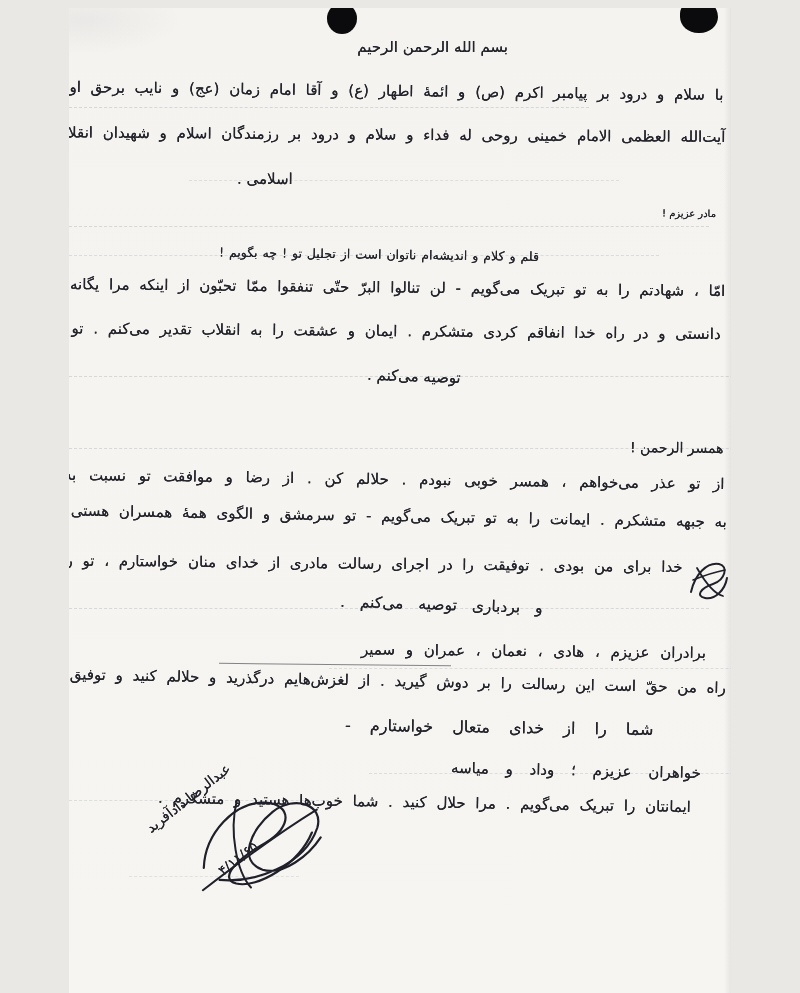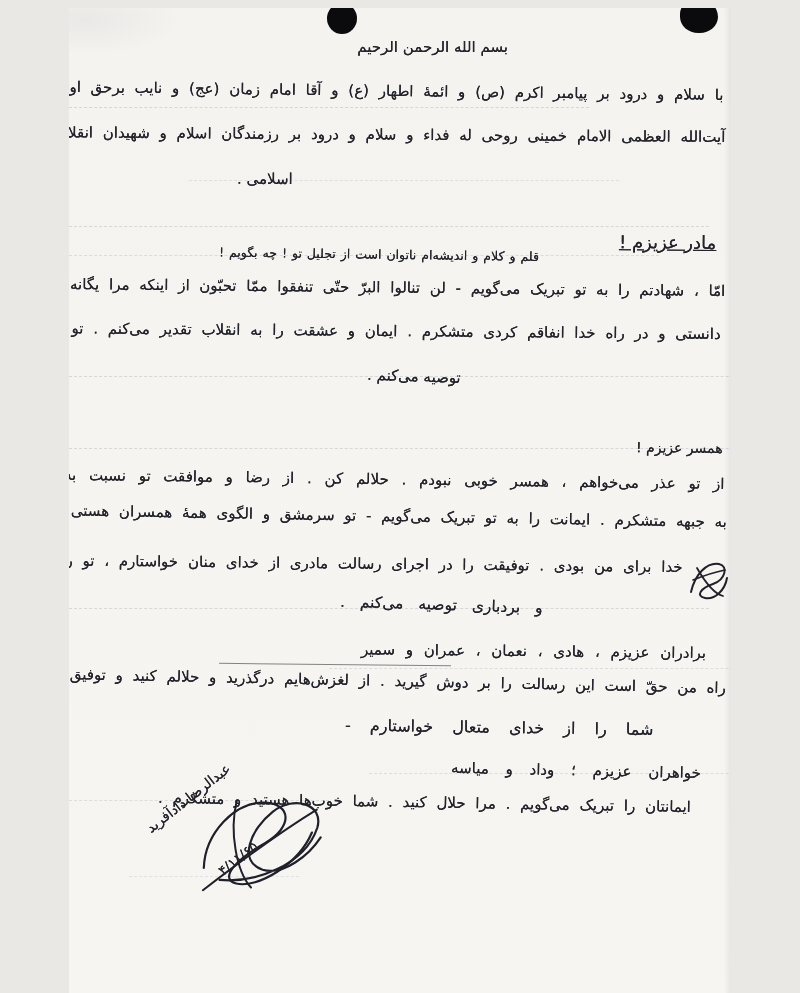--- a/index.html
+++ b/index.html
@@ -95,27 +95,27 @@
   <div class="rl" style="top:765px; left:300px;width:430px; opacity:.24;"></div>
   <div class="rl" style="top:792px; left:0;    width:260px; opacity:.24;"></div>
   <div class="rl" style="top:868px; left:60px; width:170px; opacity:.2;"></div>
 
   <div class="ln" style="top:30px;  right:223px; font-size:15px;">بسم الله الرحمن الرحیم</div>
 
   <div class="ln w5" style="top:78px;  right:8px;  font-size:15px; --rot:.7deg;">با سلام و درود بر پیامبر اکرم (ص) و ائمهٔ اطهار (ع) و آقا امام زمان (عج) و نایب برحق او حضرت</div>
   <div class="ln w5" style="top:120px; right:6px;  font-size:15px; --rot:.4deg;">آیت‌الله العظمی الامام خمینی روحی له فداء و سلام و درود بر رزمندگان اسلام و شهیدان انقلاب</div>
   <div class="ln" style="top:162px; right:438px; font-size:15px;text-align:right; --rot:.3deg;">اسلامی .</div>
 
-  <div class="ln" style="top:224px; right:15px; font-size:18px;text-decoration:underline; --rot:.5deg;">مادر عزیزم !</div>
+  <div class="ln" style="top:200px; right:15px; font-size:10px; --rot:.5deg;">مادر عزیزم !</div>
   <div class="ln" style="top:241px; right:192px; font-size:12.5px; --rot:.8deg; word-spacing:1px;">قلم و کلام و اندیشه‌ام ناتوان است از تجلیل تو ! چه بگویم !</div>
   <div class="ln w5" style="top:274px; right:6px;  font-size:15px; --rot:.6deg;">امّا ، شهادتم را به تو تبریک می‌گویم - لن تنالوا البرّ حتّی تنفقوا ممّا تحبّون از اینکه مرا یگانه فرزند خود</div>
   <div class="ln w5" style="top:317px; right:10px; font-size:15px; --rot:.5deg;">دانستی و در راه خدا انفاقم کردی متشکرم . ایمان و عشقت را به انقلاب تقدیر می‌کنم . تو را به صبر</div>
   <div class="ln" style="top:361px; right:270px; font-size:15px; --rot:2deg;">توصیه می‌کنم .</div>
 
-  <div class="ln" style="top:432px; right:8px; font-size:14px; --rot:.5deg;">همسر عزیزم !</div>
+  <div class="ln" style="top:432px; right:8px; font-size:14px; --rot:.5deg;">همسر الرحمن !</div>
   <div class="ln" style="top:467px; right:6px; font-size:15px; --rot:.8deg; word-spacing:8px;">از تو عذر می‌خواهم ، همسر خوبی نبودم . حلالم کن . از رضا و موافقت تو نسبت به رفتن این حقیر</div>
   <div class="ln w5" style="top:505px; right:4px; font-size:15px; --rot:1deg;">به جبهه متشکرم . ایمانت را به تو تبریک می‌گویم - تو سرمشق و الگوی همهٔ همسران هستی . تو برگزیدهٔ</div>
   <div class="ln w5" style="top:550px; right:48px; font-size:15px; --rot:.6deg;">خدا برای من بودی . توفیقت را در اجرای رسالت مادری از خدای منان خواستارم ، تو را به صبر</div>
   <div class="ln" style="top:591px; right:188px; font-size:15.5px; --rot:1.8deg; word-spacing:10px;">و بردباری توصیه می‌کنم .</div>
 
   <div class="ln" style="top:636px; right:25px; font-size:15px; --rot:.6deg; word-spacing:6px;">برادران عزیزم ، هادی ، نعمان ، عمران و سمیر</div>
   <div class="dash"></div>
   <div class="ln w5" style="top:671px; right:5px; font-size:15px; --rot:1.2deg;">راه من حقّ است این رسالت را بر دوش گیرید . از لغزش‌هایم درگذرید و حلالم کنید و توفیق و هدایت</div>
   <div class="ln" style="top:712px; right:78px; font-size:16px; --rot:.8deg; word-spacing:14px;">شما را از خدای متعال خواستارم -</div>
 

